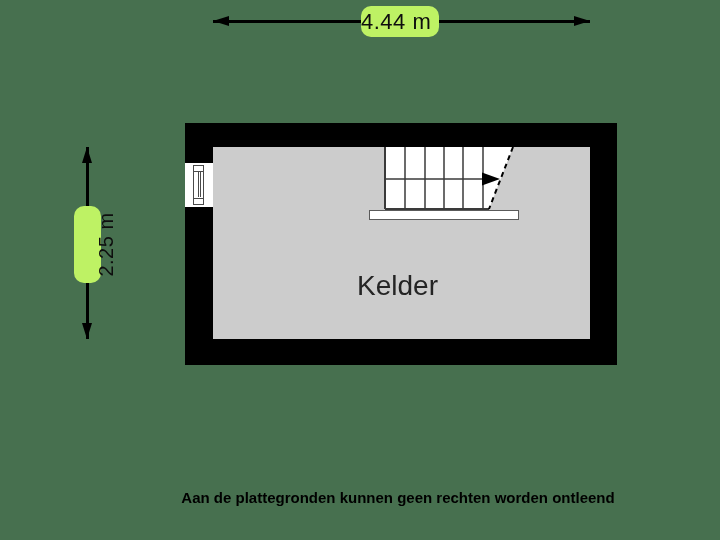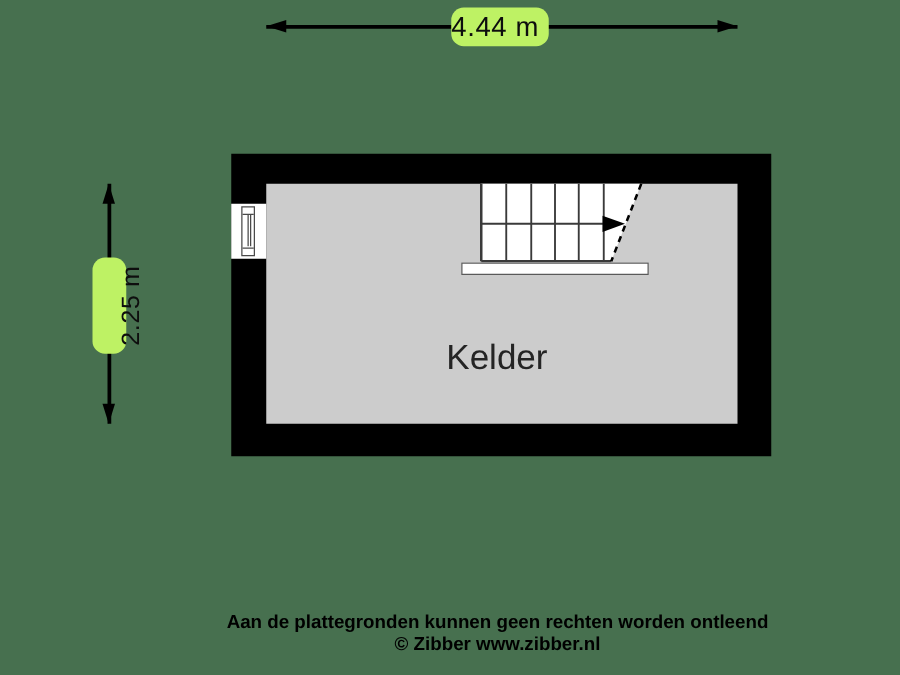--- a/index.html
+++ b/index.html
@@ -96,16 +96,15 @@
       <line x1="129" y1="1" x2="105" y2="63" stroke="#000000" stroke-width="2" stroke-dasharray="5,4"></line>
     </svg>
 
     <div class="landing"></div>
 
     <div class="room-label">Kelder</div>
   </div>
 
   <div class="footer">
     <div>Aan de plattegronden kunnen geen rechten worden ontleend</div>
-    <div>© Zibber www.zibber.nl</div>
   </div>
 
 </div>
 
 </body></html>

